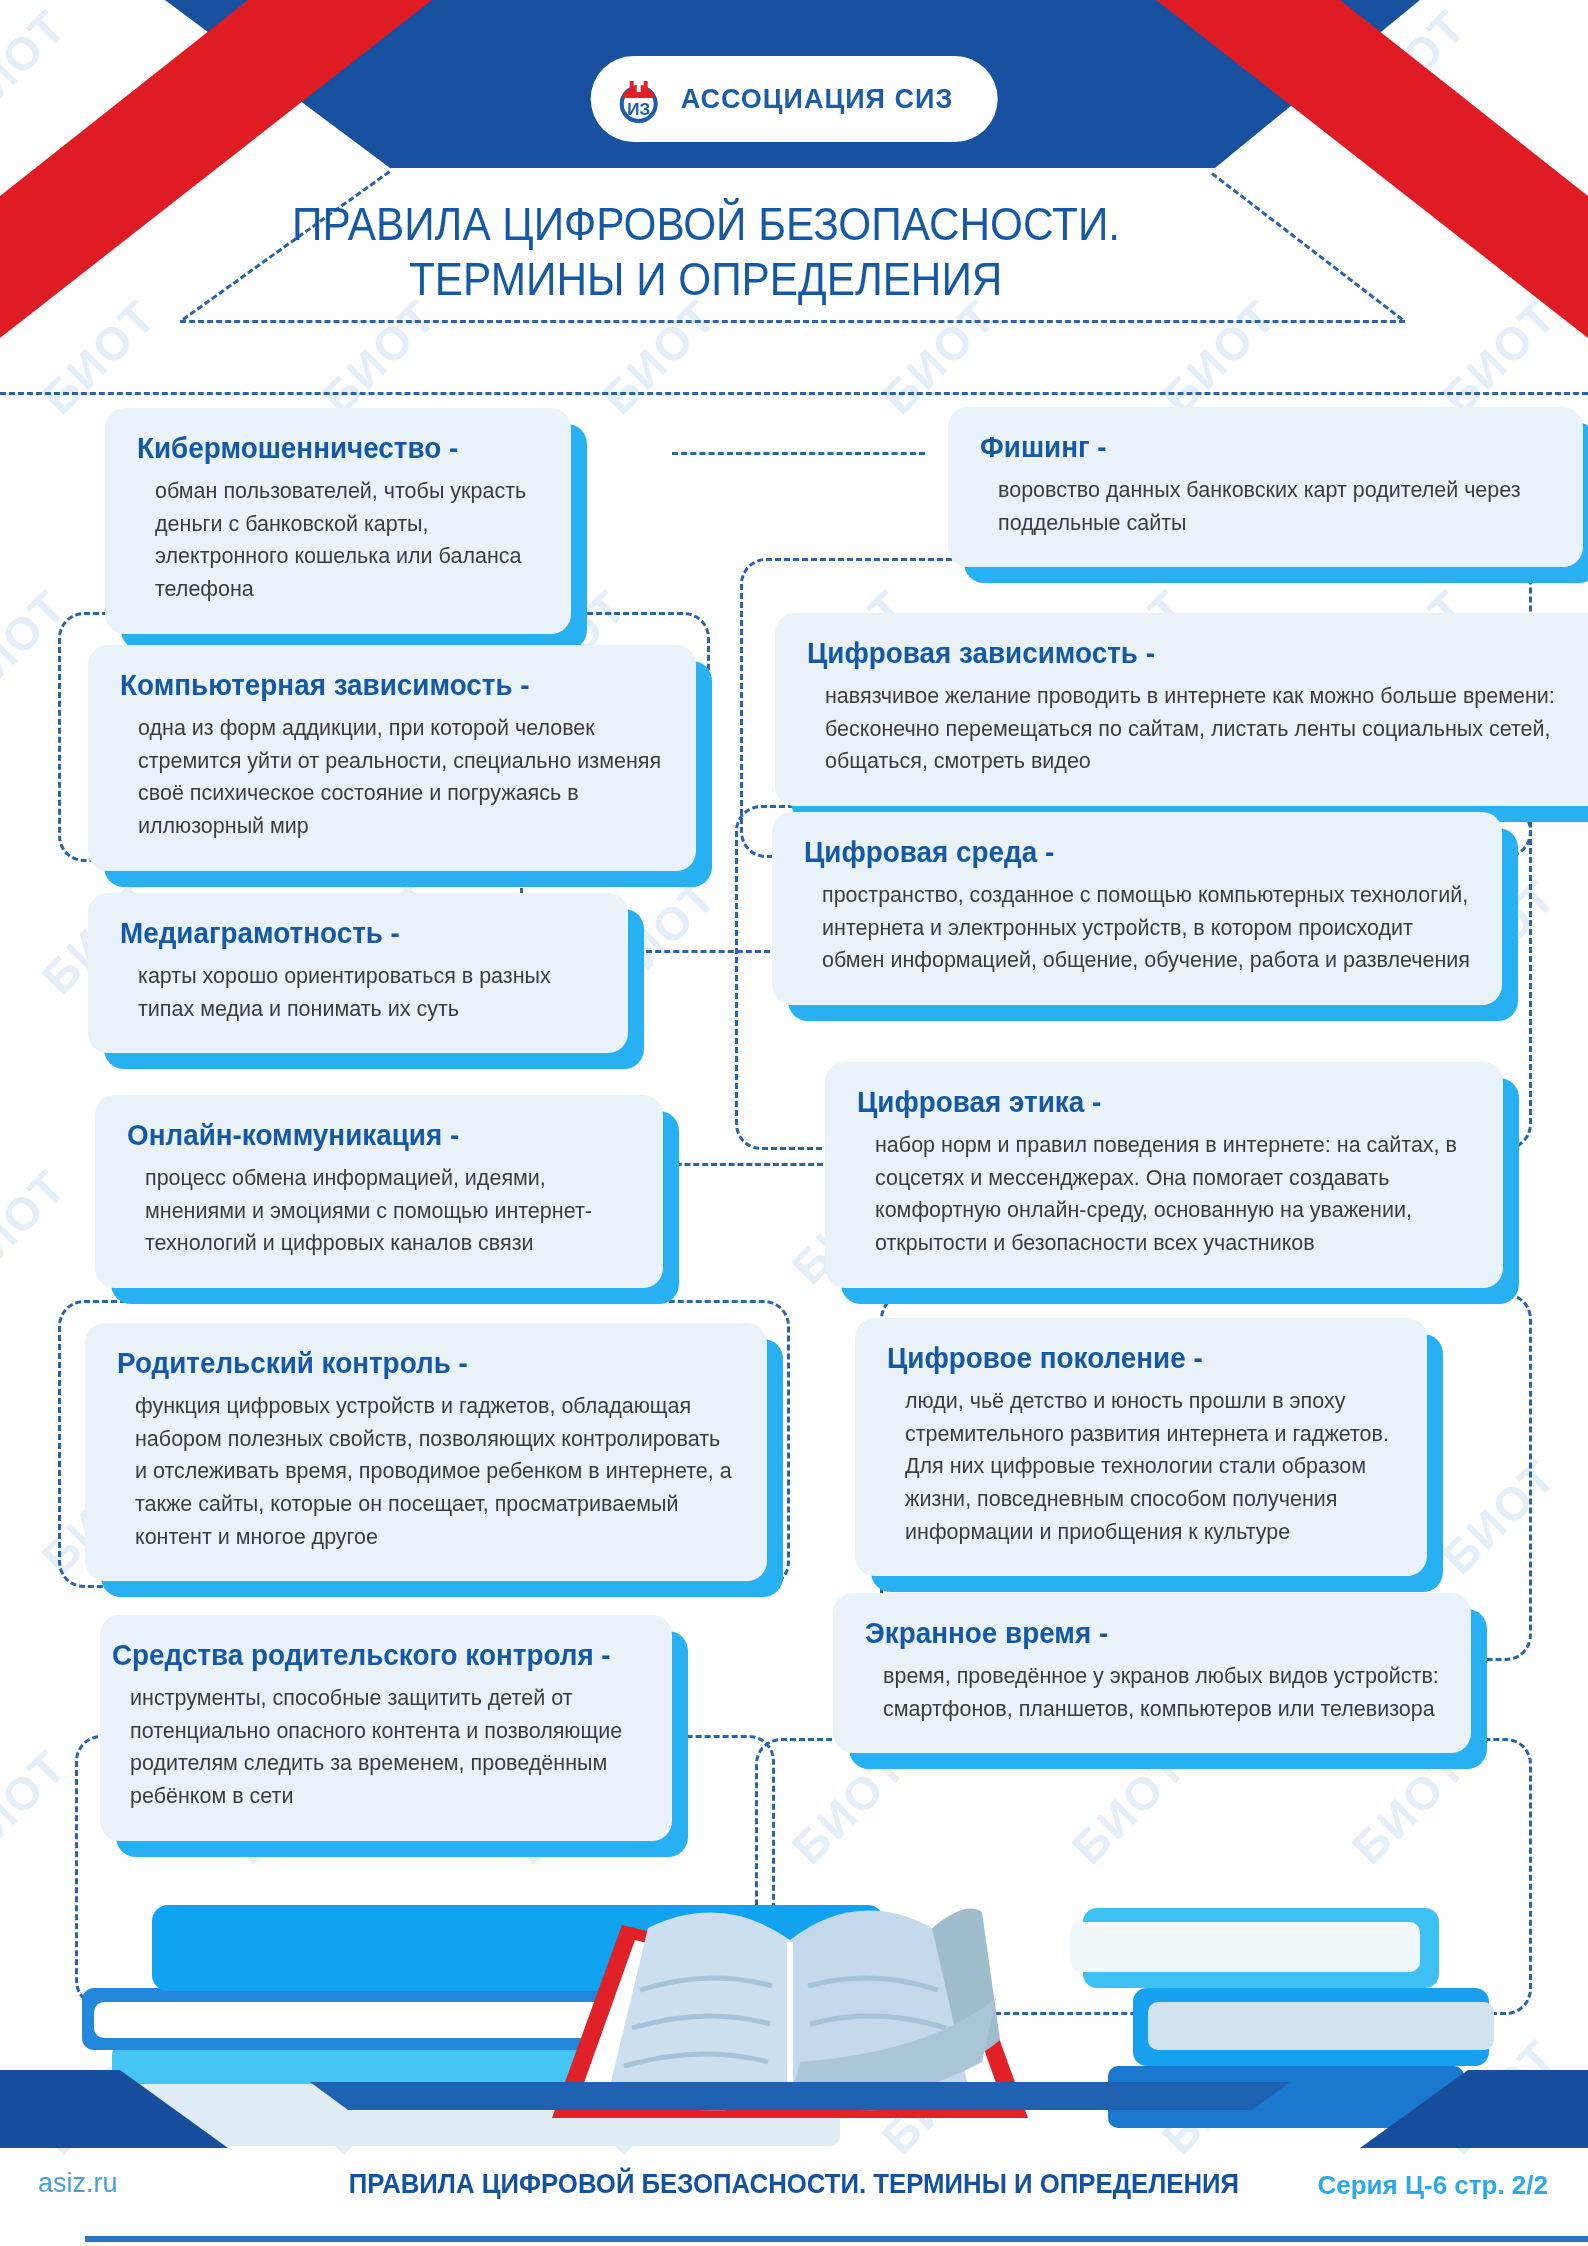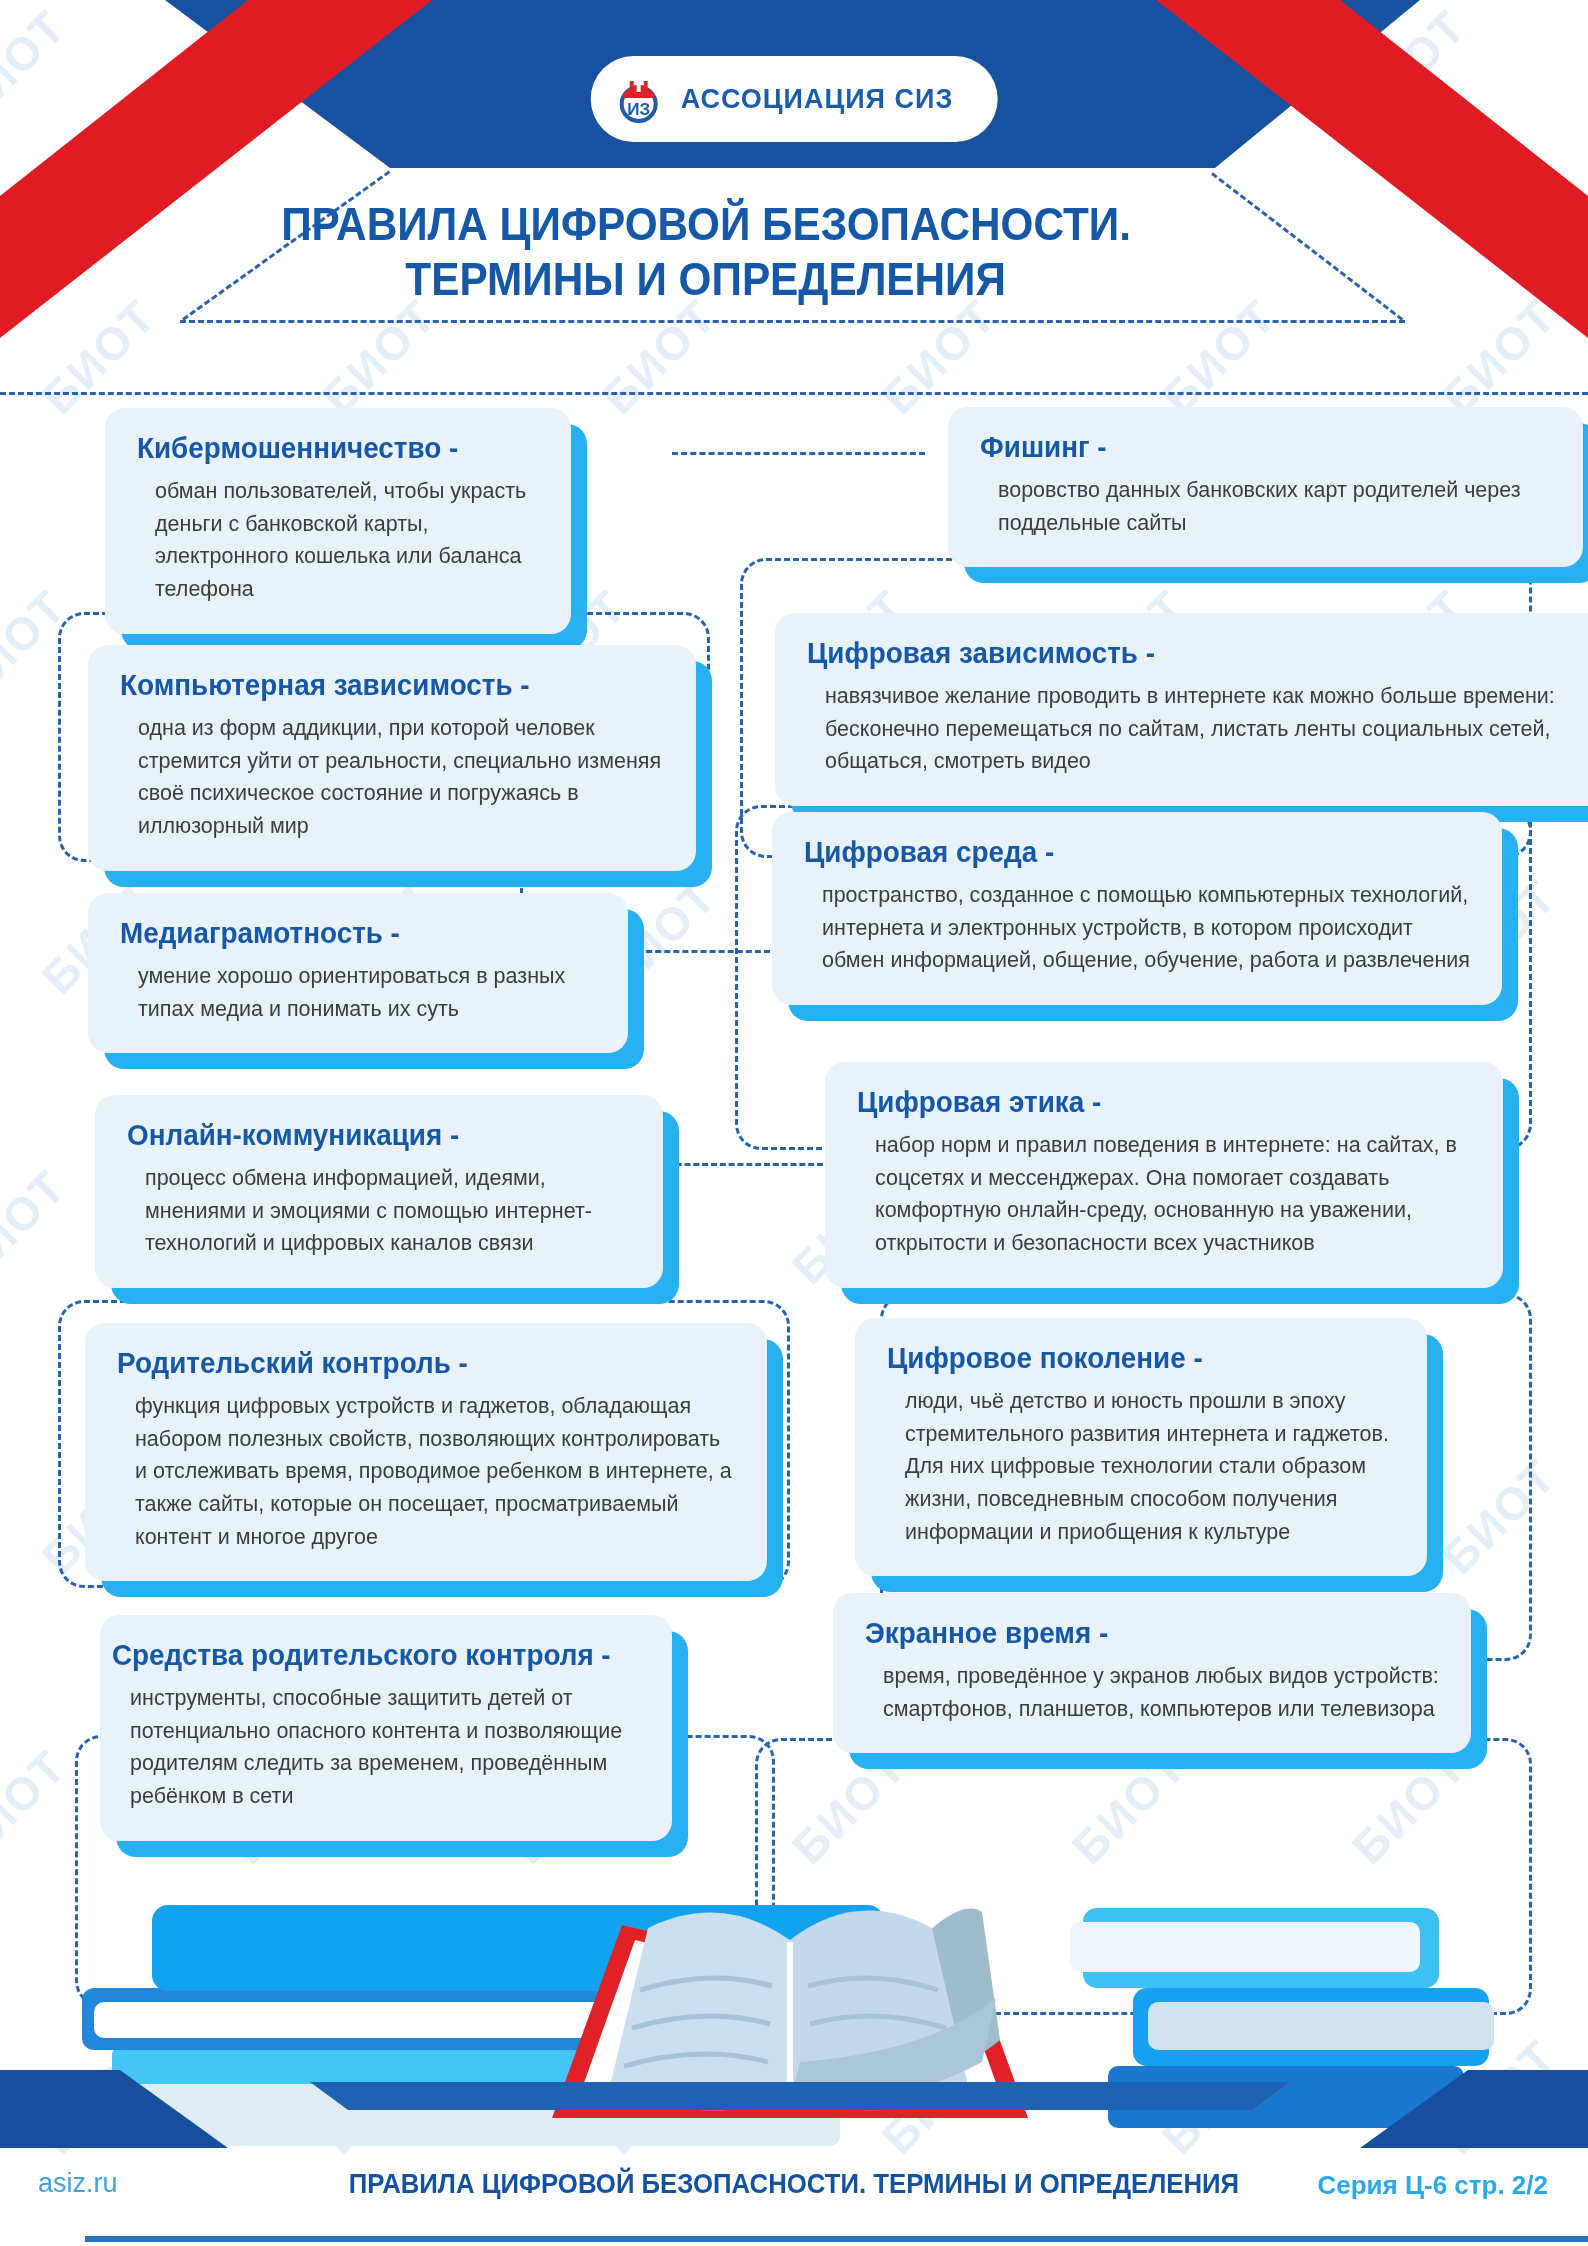--- a/index.html
+++ b/index.html
@@ -18,21 +18,21 @@
   .ribbon{position:absolute;z-index:3;background:#df1b24;}
   #ribbon-left{left:0;top:0;width:432px;height:338px;
         clip-path:polygon(248px 0,432px 0,0 338px,0 196px);}
   #ribbon-right{right:0;top:0;width:432px;height:338px;
         clip-path:polygon(184px 0,0 0,432px 338px,432px 196px);}
   #logo-pill{position:absolute;left:50%;top:56px;transform:translateX(-50%);z-index:4;
         background:#ffffff;border-radius:999px;height:86px;padding:0 44px 0 22px;
         display:flex;align-items:center;gap:16px;}
   #logo-text{color:#1b5cab;font-weight:bold;font-size:27px;letter-spacing:1px;white-space:nowrap;}
   #page-title{position:absolute;left:0;top:196px;width:1412px;z-index:2;text-align:center;
-        color:#1558a8;font-weight:bold;line-height:1.18;}
+        color:#1558a8;font-weight:normal;line-height:1.18;}
   #page-title .tl{font-size:47px;display:inline-block;transform:scaleX(.9);letter-spacing:0;}
 
   
   .dash{position:absolute;z-index:1;border:3px dashed #2a63ad;border-radius:26px;background:transparent;}
   .dline{position:absolute;z-index:1;border-top:3px dashed #2a63ad;height:0;}
   .dvline{position:absolute;z-index:1;border-left:3px dashed #2a63ad;width:0;}
 
   
   .card{position:absolute;z-index:2;background:#e9f2f8;border-radius:20px;
         box-shadow:16px 16px 0 0 #27b0f2;padding:24px 30px 28px 32px;}
@@ -170,21 +170,21 @@
 <div class="card c4">
   <h3>Цифровая зависимость -</h3>
   <p>навязчивое желание проводить в интернете как можно больше времени: бесконечно перемещаться по сайтам, листать ленты социальных сетей, общаться, смотреть видео</p>
 </div>
 <div class="card c5">
   <h3>Цифровая среда -</h3>
   <p>пространство, созданное с помощью компьютерных технологий, интернета и электронных устройств, в котором происходит обмен информацией, общение, обучение, работа и развлечения</p>
 </div>
 <div class="card c6">
   <h3>Медиаграмотность -</h3>
-  <p>умение хорошо ориентироваться в разных типах медиа и понимать их суть</p>
+  <p>карты хорошо ориентироваться в разных типах медиа и понимать их суть</p>
 </div>
 <div class="card c7">
   <h3>Онлайн-коммуникация -</h3>
   <p>процесс обмена информацией, идеями, мнениями и эмоциями с помощью интернет-технологий и цифровых каналов связи</p>
 </div>
 <div class="card c8">
   <h3>Цифровая этика -</h3>
   <p>набор норм и правил поведения в интернете: на сайтах, в соцсетях и мессенджерах. Она помогает создавать комфортную онлайн-среду, основанную на уважении, открытости и безопасности всех участников</p>
 </div>
 <div class="card c9">

